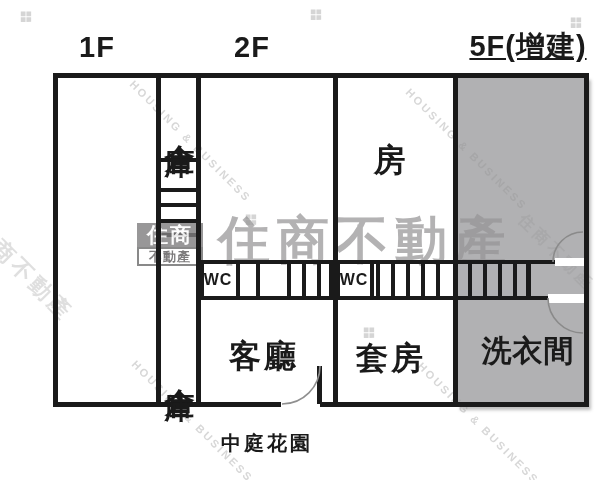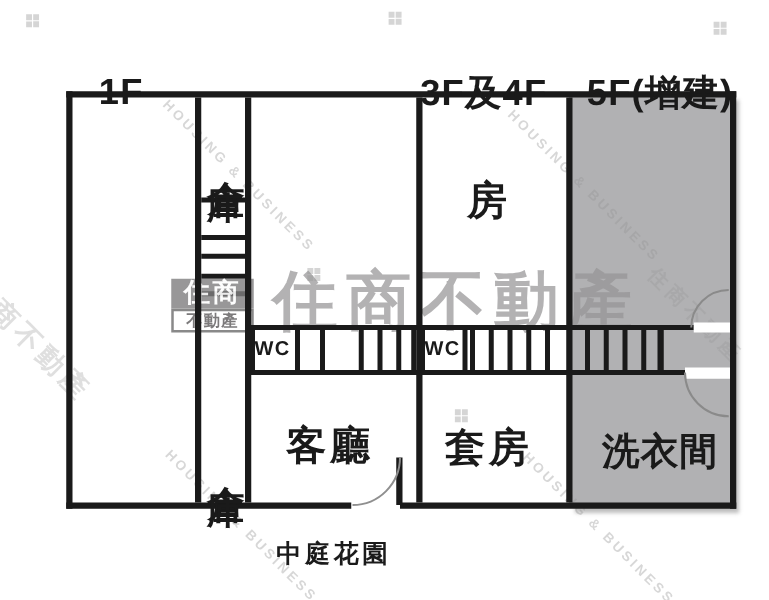--- a/index.html
+++ b/index.html
@@ -12,21 +12,21 @@
   .wmark{position:absolute;z-index:1;white-space:nowrap;pointer-events:none;}
   .rung{position:absolute;background:#1a1a1a;z-index:2;}
   .logo{position:absolute;z-index:3;}
   .wall{position:absolute;background:#1a1a1a;z-index:4;}
   .gap{position:absolute;background:#ffffff;z-index:4;}
   .box{position:absolute;border:4px solid #1a1a1a;z-index:4;background:transparent;}
   .lbl{position:absolute;z-index:5;font-weight:bold;transform:translate(-50%,-50%);white-space:nowrap;}
   .vert{writing-mode:vertical-rl;text-orientation:upright;transform:translate(-50%,-50%);}
   svg.arcs{position:absolute;left:0;top:0;z-index:6;pointer-events:none;}
 
-  .floor-lbl{font-size:29px;letter-spacing:1px;margin-top:28px;}
+  .floor-lbl{font-size:29px;letter-spacing:1px;}
   .room-lbl{font-size:32px;letter-spacing:3px;}
   .room-lbl-sm{font-size:30px;letter-spacing:2px;}
   .wc-lbl{font-size:16px;font-weight:bold;letter-spacing:1px;}
   .garden-lbl{font-size:20px;letter-spacing:3px;}
 
   .wm-big{
     left:218px;top:206px;font-size:52px;font-weight:bold;letter-spacing:7px;
     color:rgba(150,148,149,0.72);
   }
   .wm-diag{transform:rotate(45deg);transform-origin:0 0;font-size:11px;letter-spacing:2.5px;
@@ -62,22 +62,22 @@
   <div class="wmark wm-diamond" style="left:578px;top:8px;">❖</div>
   <div class="wmark wm-diamond" style="left:253px;top:205px;">❖</div>
   <div class="wmark wm-diamond" style="left:371px;top:318px;">❖</div>
 
   <div class="logo">
     <div class="logo-top">住商</div>
     <div class="logo-bot">不動產</div>
   </div>
 
   <div class="lbl floor-lbl" style="left:97px;top:47px;">1F</div>
-  <div class="lbl floor-lbl" style="left:387px;top:47px;">3F及4F</div>
-  <div class="lbl floor-lbl" style="left:528px;top:47px;">5F(增建)</div>
+  <div class="lbl floor-lbl" style="left:252px;top:47px;">2F</div>
+  <div class="lbl floor-lbl" style="left:528px;top:47px;text-decoration:underline;">5F(增建)</div>
 
   <div class="wall" style="left:53px;top:73px;width:536px;height:5px;"></div>
   <div class="wall" style="left:53px;top:73px;width:5px;height:334px;"></div>
   <div class="wall" style="left:584px;top:73px;width:5px;height:334px;"></div>
   <div class="wall" style="left:53px;top:402px;width:228px;height:5px;"></div>
   <div class="wall" style="left:320px;top:402px;width:269px;height:5px;"></div>
 
   <div class="wall" style="left:156px;top:78px;width:5px;height:324px;"></div>
   <div class="wall" style="left:196px;top:78px;width:5px;height:324px;"></div>
   <div class="wall" style="left:333px;top:78px;width:5px;height:324px;"></div>
@@ -115,21 +115,21 @@
   <div class="rung" style="left:161px;top:219px;width:35px;height:4px;"></div>
   <div class="rung" style="left:161px;top:233px;width:35px;height:4px;"></div>
 
   <div class="wall" style="left:317px;top:366px;width:5px;height:38px;"></div>
 
   <div class="lbl room-lbl-sm vert" style="left:179px;top:122px;">倉庫</div>
   <div class="lbl room-lbl" style="left:391px;top:161px;">房</div>
   <div class="lbl room-lbl-sm vert" style="left:179px;top:366px;">倉庫</div>
   <div class="lbl room-lbl" style="left:264px;top:357px;">客廳</div>
   <div class="lbl room-lbl" style="left:391px;top:359px;">套房</div>
-  <div class="lbl room-lbl-sm" style="left:528px;top:362px;letter-spacing:1px;font-family:Liberation Mono, monospace;">洗衣間</div>
+  <div class="lbl room-lbl-sm" style="left:528px;top:351px;letter-spacing:1px;font-family:Liberation Mono, monospace;">洗衣間</div>
   <div class="lbl wc-lbl" style="left:218px;top:280px;">WC</div>
   <div class="lbl wc-lbl" style="left:354px;top:280px;">WC</div>
 
   <div class="lbl garden-lbl" style="left:267px;top:443px;">中庭花園</div>
 
   <svg class="arcs" width="615" height="480">
     <path d="M 320 366 A 38 38 0 0 1 282 404" fill="none" stroke="#8f8f8f" stroke-width="1.6"></path>
     <path d="M 553 262 A 30 30 0 0 1 583 232" fill="none" stroke="#8a8a8a" stroke-width="1.6"></path>
     <path d="M 548 298 A 35 35 0 0 0 583 333" fill="none" stroke="#8a8a8a" stroke-width="1.6"></path>
   </svg>

